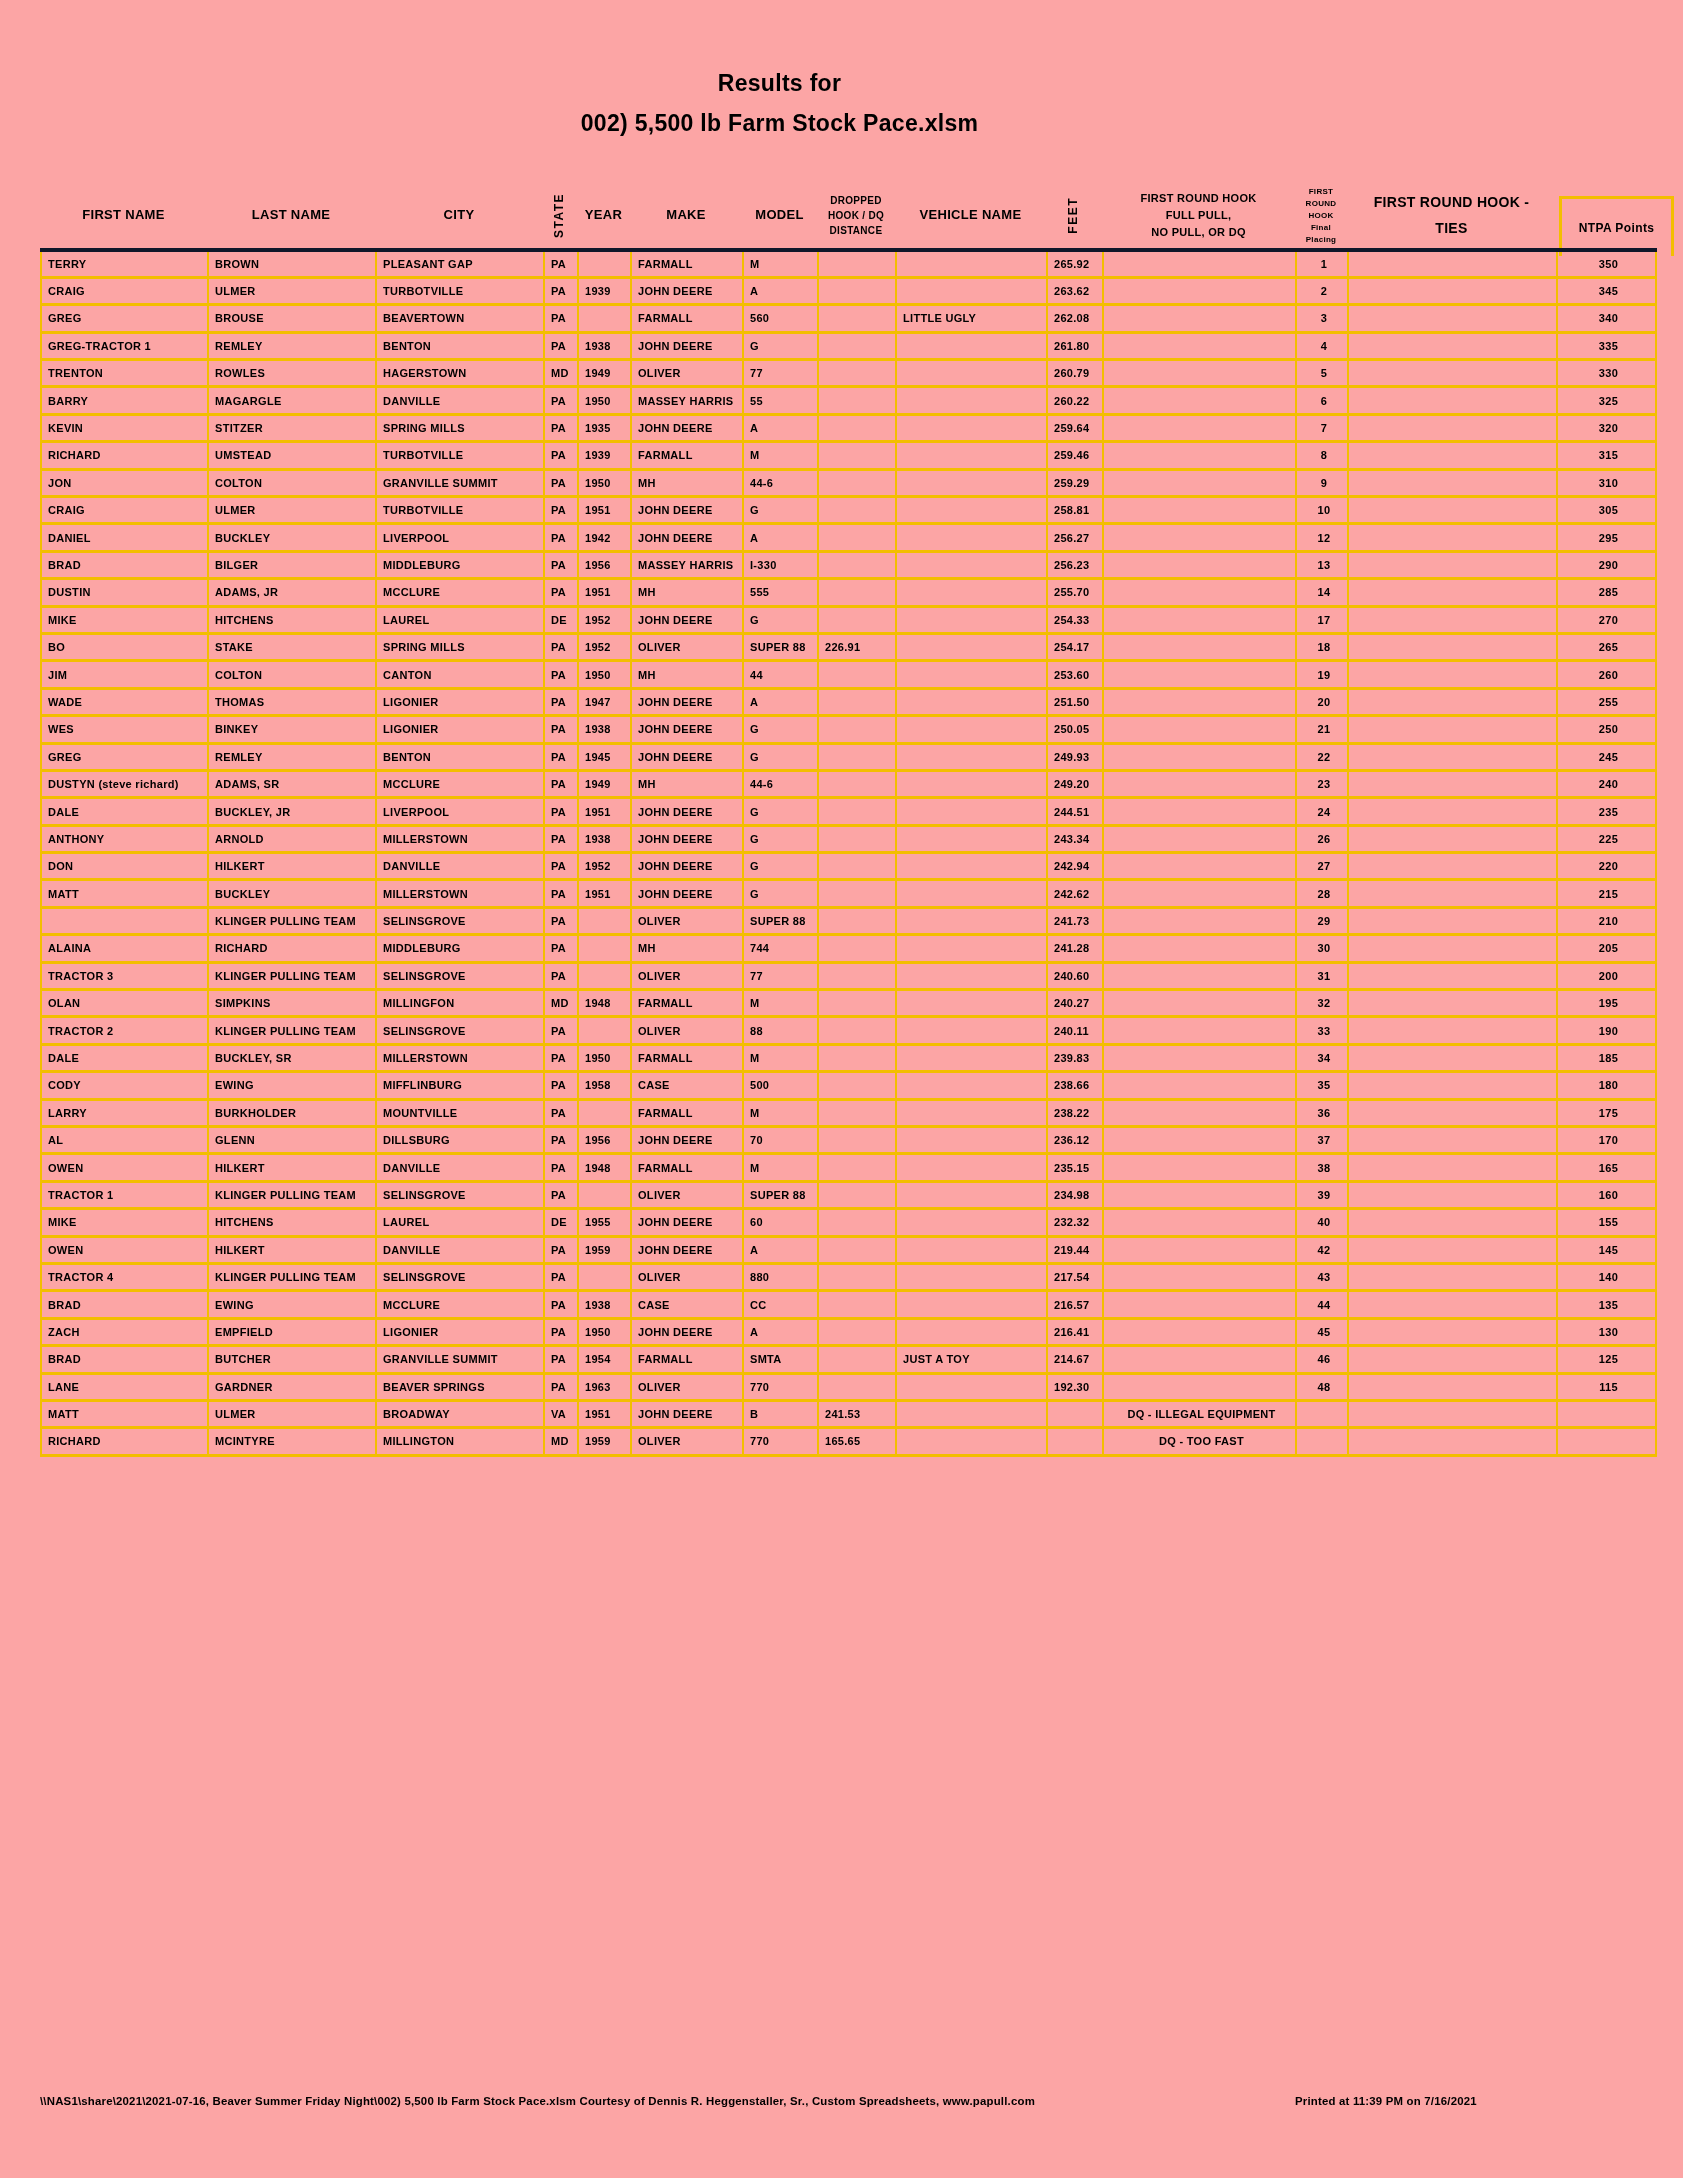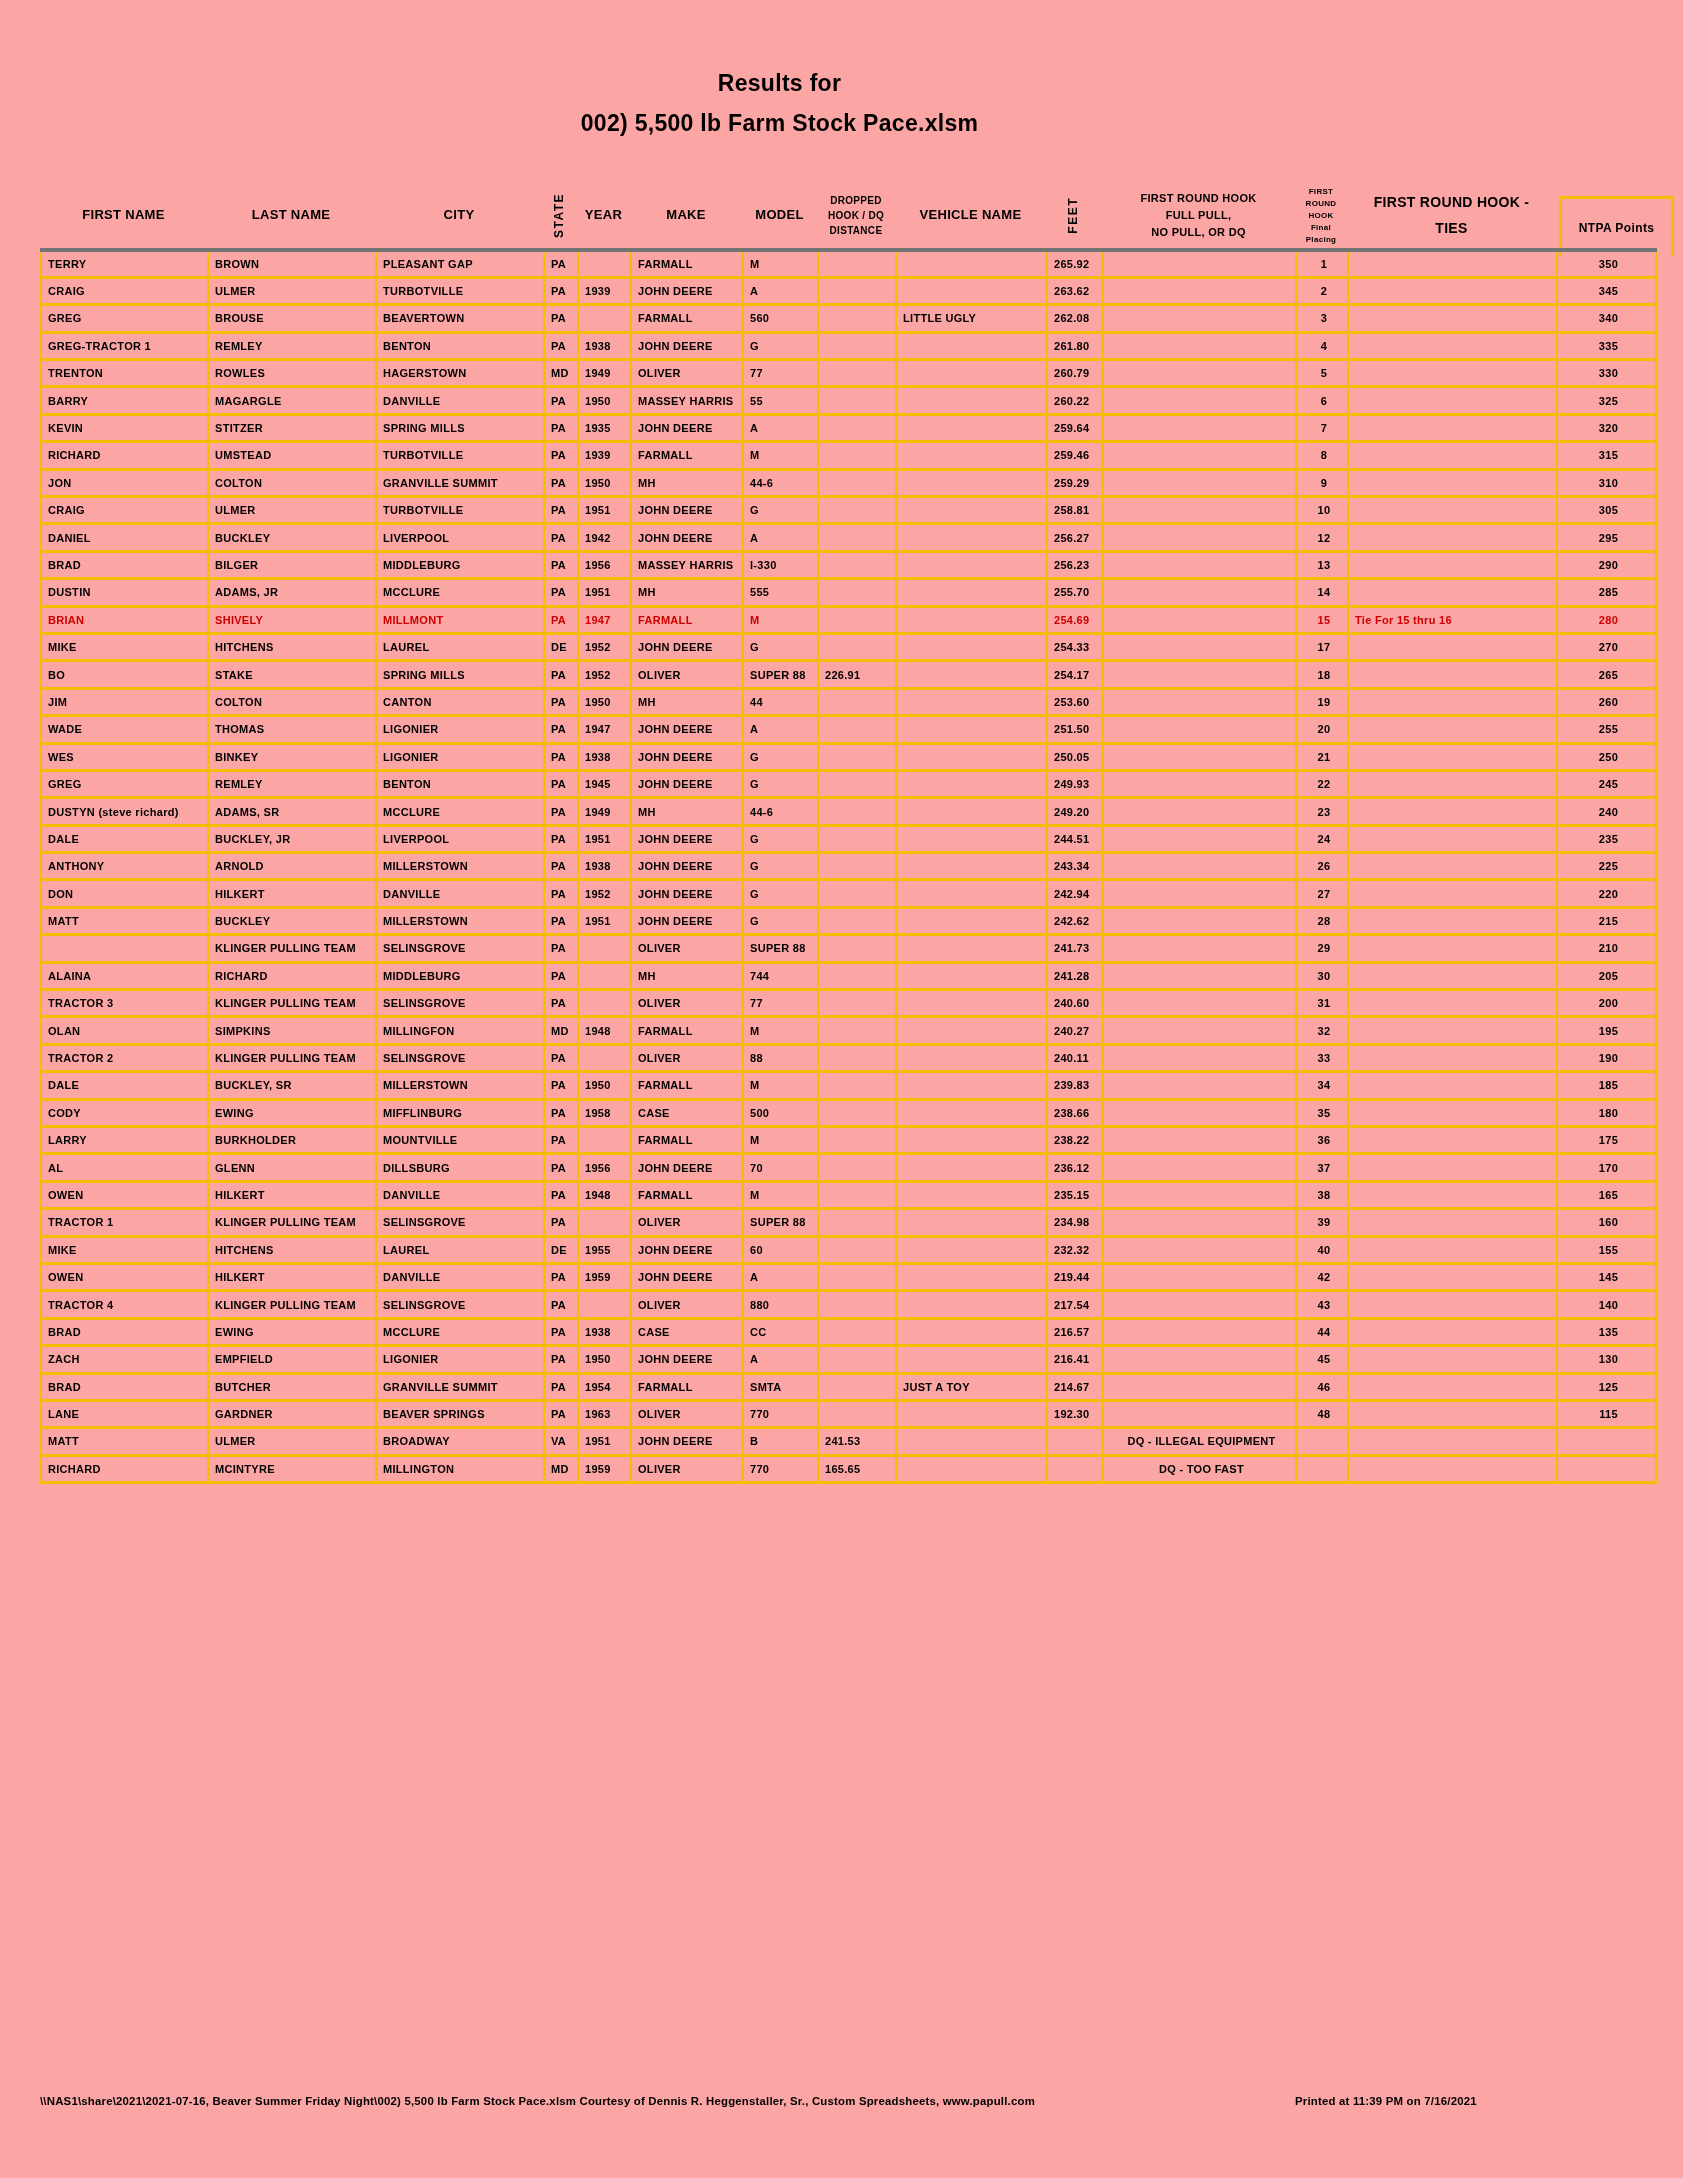--- a/index.html
+++ b/index.html
@@ -23,21 +23,21 @@
   .hcell.tiny { font-size:8px; line-height:1.5; }
   .hcell.ties { font-size:14px; line-height:1.8; }
   .vert span { writing-mode:vertical-rl; transform:rotate(180deg); font-size:12px; font-weight:bold;
                letter-spacing:1.5px; display:inline-block; }
   .ntpa-box { position:absolute; box-sizing:border-box; left:1519px; top:13px; width:115px; height:60px;
               border:3px solid #F3BE00; border-bottom:none; display:flex; align-items:center;
               justify-content:center; font-weight:bold; font-size:12px; letter-spacing:0.4px; }
 
   
   table.results { position:absolute; top:248px; left:40px; width:1504px; border-collapse:collapse;
-                  table-layout:fixed; border-top:4px solid #737373; }
+                  table-layout:fixed; border-top:4px solid #0f172a; }
   table.results td { box-sizing:border-box; height:27.4px; border:2px solid #F3BE00;
                      border-top-width:3px; border-bottom-width:3px;
                      font-weight:bold; font-size:11px; letter-spacing:0.3px;
                      padding:0 2px 0 6px; overflow:hidden; white-space:nowrap; }
   td.c-placing, td.c-points, td.c-full_pull { text-align:center; padding-left:2px; }
   td.c-dropped { padding-left:12px; }
   tr.hl td { color:#CC0000; }
 
   .footer-left  { position:absolute; top:2095px; left:40px;  font-weight:bold; font-size:11.4px; letter-spacing:0.2px; }
   .footer-right { position:absolute; top:2095px; left:1295px; font-weight:bold; font-size:11.4px; letter-spacing:0.2px; }
@@ -296,36 +296,20 @@
           <td class="c-make">MH</td>
           <td class="c-model">555</td>
           <td class="c-dropped"></td>
           <td class="c-vehicle"></td>
           <td class="c-feet">255.70</td>
           <td class="c-full_pull"></td>
           <td class="c-placing">14</td>
           <td class="c-ties"></td>
           <td class="c-points">285</td>
         </tr>
-        <tr class="hl">
-          <td class="c-first">BRIAN</td>
-          <td class="c-last">SHIVELY</td>
-          <td class="c-city">MILLMONT</td>
-          <td class="c-state">PA</td>
-          <td class="c-year">1947</td>
-          <td class="c-make">FARMALL</td>
-          <td class="c-model">M</td>
-          <td class="c-dropped"></td>
-          <td class="c-vehicle"></td>
-          <td class="c-feet">254.69</td>
-          <td class="c-full_pull"></td>
-          <td class="c-placing">15</td>
-          <td class="c-ties">Tie For 15 thru 16</td>
-          <td class="c-points">280</td>
-        </tr>
         <tr>
           <td class="c-first">MIKE</td>
           <td class="c-last">HITCHENS</td>
           <td class="c-city">LAUREL</td>
           <td class="c-state">DE</td>
           <td class="c-year">1952</td>
           <td class="c-make">JOHN DEERE</td>
           <td class="c-model">G</td>
           <td class="c-dropped"></td>
           <td class="c-vehicle"></td>

